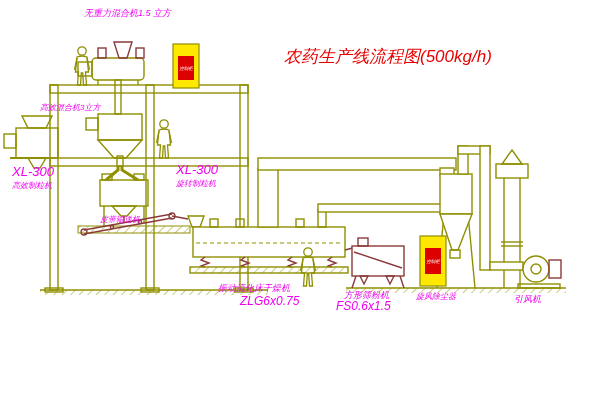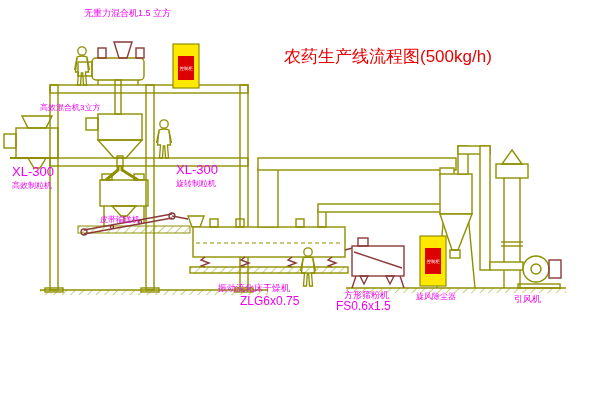--- a/index.html
+++ b/index.html
@@ -2,20 +2,21 @@
 <html><head>
 <meta charset="utf-8">
 <style>
   html,body{margin:0;padding:0;background:#fff;}
   .canvas{
     position:relative;
     width:600px;height:403px;
     background:#ffffff;
     overflow:hidden;
     font-family:"Liberation Sans", sans-serif;
+    font-style:italic;
   }
   svg text{font-family:"Liberation Sans", sans-serif;}
   .mag{fill:#f000f0;}
   .red-title{fill:#e80000;}
   .panel-txt{fill:#ffffff;}
 </style>
 </head>
 <body>
 
 <div class="canvas">

